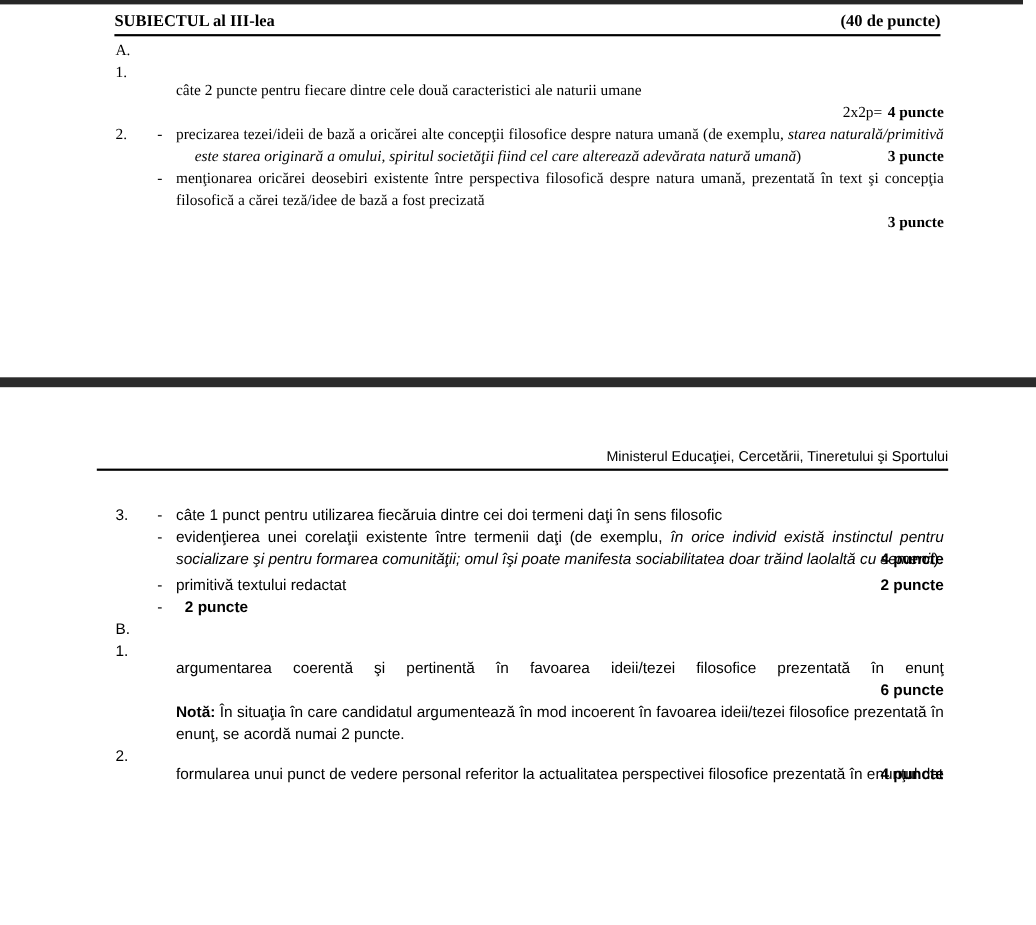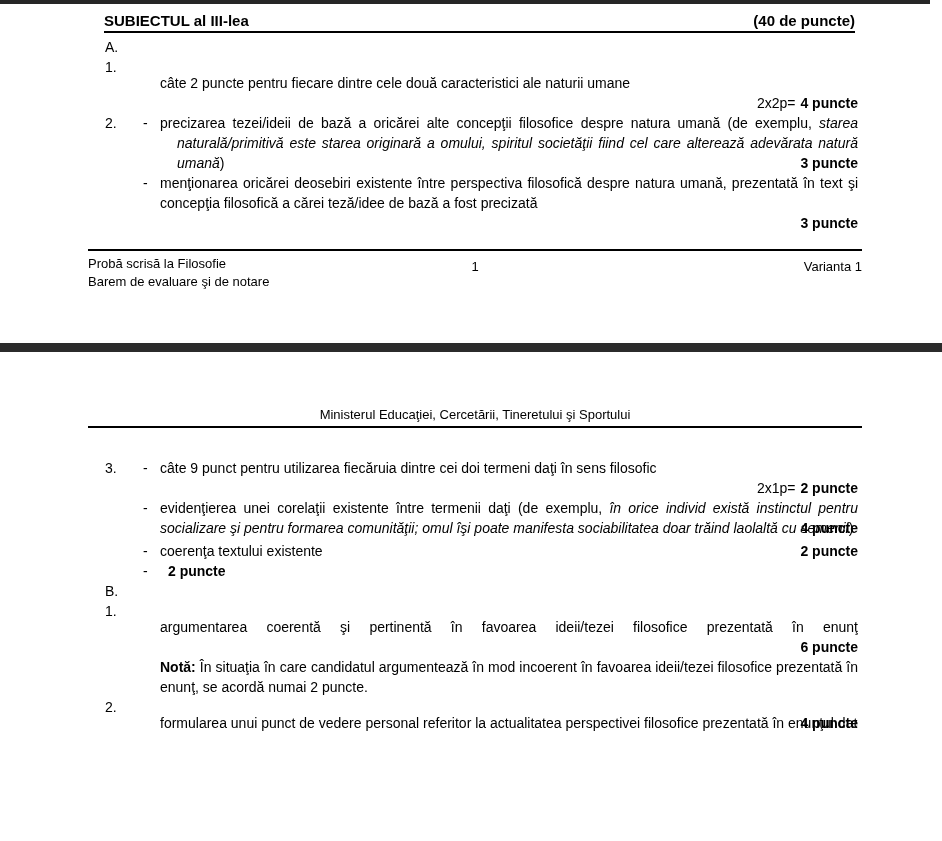--- a/index.html
+++ b/index.html
@@ -2,21 +2,21 @@
 <html><head>
 <meta charset="utf-8">
 <style>
   html,body{margin:0;padding:0;background:#fff;}
   .doc{position:relative;width:942px;height:841px;background:#ffffff;overflow:hidden;
        font-family:"Liberation Sans",sans-serif;color:#000;}
   .topbar{position:absolute;top:0;left:0;width:930px;height:4px;background:#262626;}
   .band{position:absolute;top:343px;left:0;width:942px;height:9px;background:#2b2b2b;}
 
   
-  .page1{position:absolute;top:4px;left:0;width:942px;}
+  .page1{position:absolute;top:4px;left:0;width:942px;font-family:Liberation Serif, serif;}
   .subject-header{margin:7px 0 0 104px;width:751px;display:flex;justify-content:space-between;
        border-bottom:2px solid #000;font-weight:700;font-size:15px;line-height:19px;padding-bottom:1px;}
   .content{margin-left:105px;width:753px;font-size:14px;line-height:20px;}
   .sect{margin-top:4px;line-height:20px;}
   .item{display:grid;grid-template-columns:38px 1fr;}
   .num{grid-column:1;}
   .itembody{grid-column:2;}
   .indent17{padding-left:17px;margin-top:16px;}
   .bullet{display:grid;grid-template-columns:17px 1fr;}
   .dash{grid-column:1;}
@@ -31,21 +31,21 @@
   .row2{display:flex;justify-content:space-between;}
   .row2 .b{white-space:nowrap;margin-left:8px;}
   .sp{margin-left:5px;}
 
   .footer{position:absolute;top:245px;left:88px;width:774px;border-top:2px solid #000;
        padding-top:4px;font-size:13px;line-height:18px;}
   .f-center{position:absolute;left:50%;top:7px;transform:translateX(-50%);}
   .f-right{position:absolute;right:0;top:7px;}
 
   
-  .m-header{position:absolute;top:406px;left:88px;width:774px;text-align:center;
+  .m-header{position:absolute;top:406px;left:88px;width:774px;text-align:right;
        font-size:13px;line-height:17px;border-bottom:2px solid #000;padding-bottom:3px;}
   .p2content{position:absolute;top:458px;left:105px;width:753px;font-size:14px;line-height:20px;}
   .gap3{margin-top:3px;}
 </style>
 </head>
 <body>
 
 <div class="doc">
 
   <div class="topbar" style="background: rgb(38, 38, 38);"></div>
@@ -88,64 +88,55 @@
             <div class="btext">
               <div class="ptext">menţionarea oricărei deosebiri existente între perspectiva filosofică despre natura umană, prezentată în text şi concepţia filosofică a cărei teză/idee de bază a fost precizată</div>
               <div class="scoreline b">3 puncte</div>
             </div>
           </div>
 
         </div>
       </div>
     </div>
 
-    <div class="footer">
-      <div>Probă scrisă la Filosofie</div>
-      <div>Barem de evaluare şi de notare</div>
-      <span class="f-center">1</span>
-      <span class="f-right">Varianta 1</span>
-    </div>
   </section>
 
   <div class="band" style="background: rgb(43, 43, 43);"></div>
 
   <section>
 
     <div class="m-header">
       <div>Ministerul Educaţiei, Cercetării, Tineretului şi Sportului</div>
     </div>
 
     <div class="p2content">
 
       <div class="item">
         <span class="num">3.</span>
         <div class="itembody">
 
           <div class="bullet">
             <span class="dash">-</span>
             <div class="btext">
-              <div>câte 9 punct pentru utilizarea fiecăruia dintre cei doi termeni daţi în sens filosofic</div>
-              <div class="scoreline">
-                <span>2x1p=</span><span class="b sp">2 puncte</span>
-              </div>
+              <div>câte 1 punct pentru utilizarea fiecăruia dintre cei doi termeni daţi în sens filosofic</div>
             </div>
           </div>
 
           <div class="bullet">
             <span class="dash">-</span>
             <div class="btext ptext">
               <span>evidenţierea unei corelaţii existente între termenii daţi (de exemplu, </span><span class="it">în orice individ există instinctul pentru socializare şi pentru formarea comunităţii; omul îşi poate manifesta sociabilitatea doar trăind laolaltă cu semenii</span><span>)</span>
               <span class="score-abs">4 puncte</span>
             </div>
           </div>
 
           <div class="bullet gap3">
             <span class="dash">-</span>
             <div class="btext row2">
-              <span>coerenţa textului existente</span>
+              <span>primitivă textului redactat</span>
               <span class="b">2 puncte</span>
             </div>
           </div>
 
           <div class="bullet">
             <span class="dash">-</span>
             <div class="btext row2">
               <span class="b">2 puncte</span>
             </div>
           </div>

